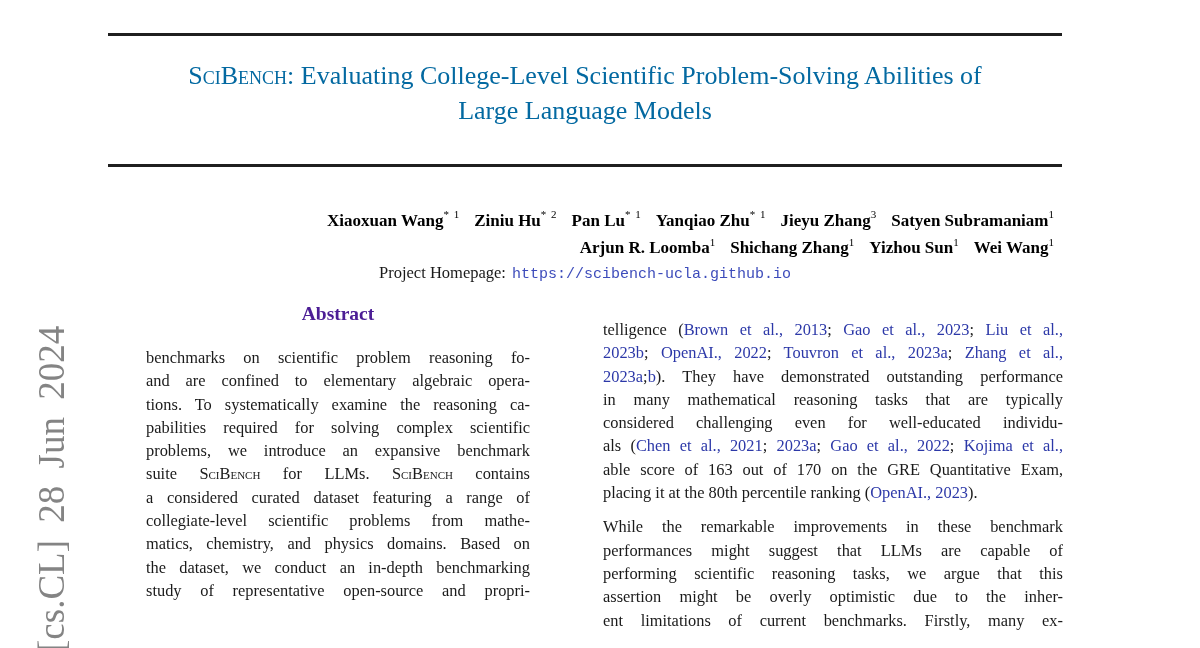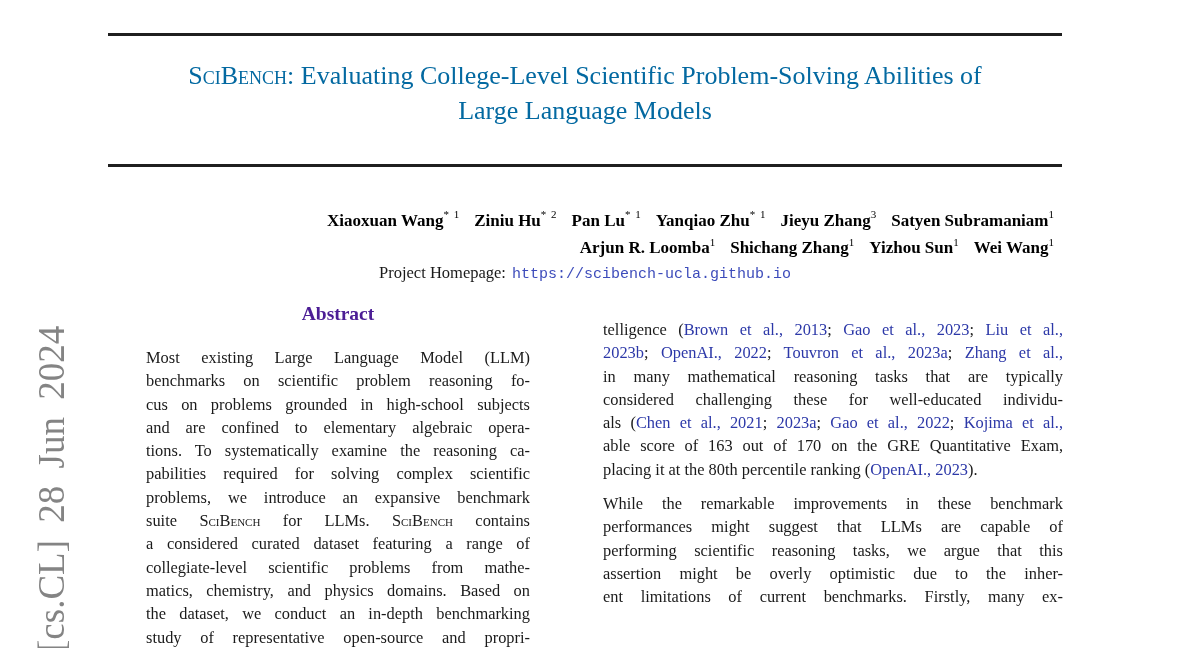--- a/index.html
+++ b/index.html
@@ -67,42 +67,41 @@
     <div id="authors-row2"><span class="author">Arjun R. Loomba<sup>1</sup></span><span class="author">Shichang Zhang<sup>1</sup></span><span class="author">Yizhou Sun<sup>1</sup></span><span class="author">Wei Wang<sup>1</sup></span></div>
   </div>
 
   <div class="homepage">
     <span>Project Homepage:</span><span class="url">https://scibench-ucla.github.io</span>
   </div>
 
   <div class="abstract-col">
     <div class="abstract-heading">Abstract</div>
     <div id="abstract-lines">
-        <div class="line"><span>Most existing Large Language Model (LLM)</span></div>
         <div class="line"><span>benchmarks on scientific problem reasoning fo-</span></div>
-        <div class="line"><span>cus on problems grounded in high-school subjects</span></div>
         <div class="line"><span>and are confined to elementary algebraic opera-</span></div>
         <div class="line"><span>tions. To systematically examine the reasoning ca-</span></div>
         <div class="line"><span>pabilities required for solving complex scientific</span></div>
         <div class="line"><span>problems, we introduce an expansive benchmark</span></div>
         <div class="line"><span>suite </span><span class="sc">SciBench</span><span> for LLMs. </span><span class="sc">SciBench</span><span> contains</span></div>
         <div class="line"><span>a considered curated dataset featuring a range of</span></div>
         <div class="line"><span>collegiate-level scientific problems from mathe-</span></div>
         <div class="line"><span>matics, chemistry, and physics domains. Based on</span></div>
         <div class="line"><span>the dataset, we conduct an in-depth benchmarking</span></div>
         <div class="line"><span>study of representative open-source and propri-</span></div>
       </div>
   </div>
 
   <div class="intro-col" id="intro-paragraphs">
       <div class="para">
         <div class="line"><span>telligence (</span><span class="cite">Brown et al., 2013</span><span>; </span><span class="cite">Gao et al., 2023</span><span>; </span><span class="cite">Liu et al.,</span></div>
         <div class="line"><span class="cite">2023b</span><span>; </span><span class="cite">OpenAI., 2022</span><span>; </span><span class="cite">Touvron et al., 2023a</span><span>; </span><span class="cite">Zhang et al.,</span></div>
+        <div class="line"><span class="cite">2023a</span><span>;</span><span class="cite">b</span><span>). They have demonstrated outstanding performance</span></div>
         <div class="line"><span>in many mathematical reasoning tasks that are typically</span></div>
-        <div class="line"><span>considered challenging these for well-educated individu-</span></div>
+        <div class="line"><span>considered challenging even for well-educated individu-</span></div>
         <div class="line"><span>als (</span><span class="cite">Chen et al., 2021</span><span>; </span><span class="cite">2023a</span><span>; </span><span class="cite">Gao et al., 2022</span><span>; </span><span class="cite">Kojima et al.,</span></div>
         <div class="line"><span>able score of 163 out of 170 on the GRE Quantitative Exam,</span></div>
         <div class="line noj"><span>placing it at the 80th percentile ranking (</span><span class="cite">OpenAI., 2023</span><span>).</span></div>
       </div>
       <div class="para">
         <div class="line"><span>While the remarkable improvements in these benchmark</span></div>
         <div class="line"><span>performances might suggest that LLMs are capable of</span></div>
         <div class="line"><span>performing scientific reasoning tasks, we argue that this</span></div>
         <div class="line"><span>assertion might be overly optimistic due to the inher-</span></div>
         <div class="line"><span>ent limitations of current benchmarks. Firstly, many ex-</span></div>

